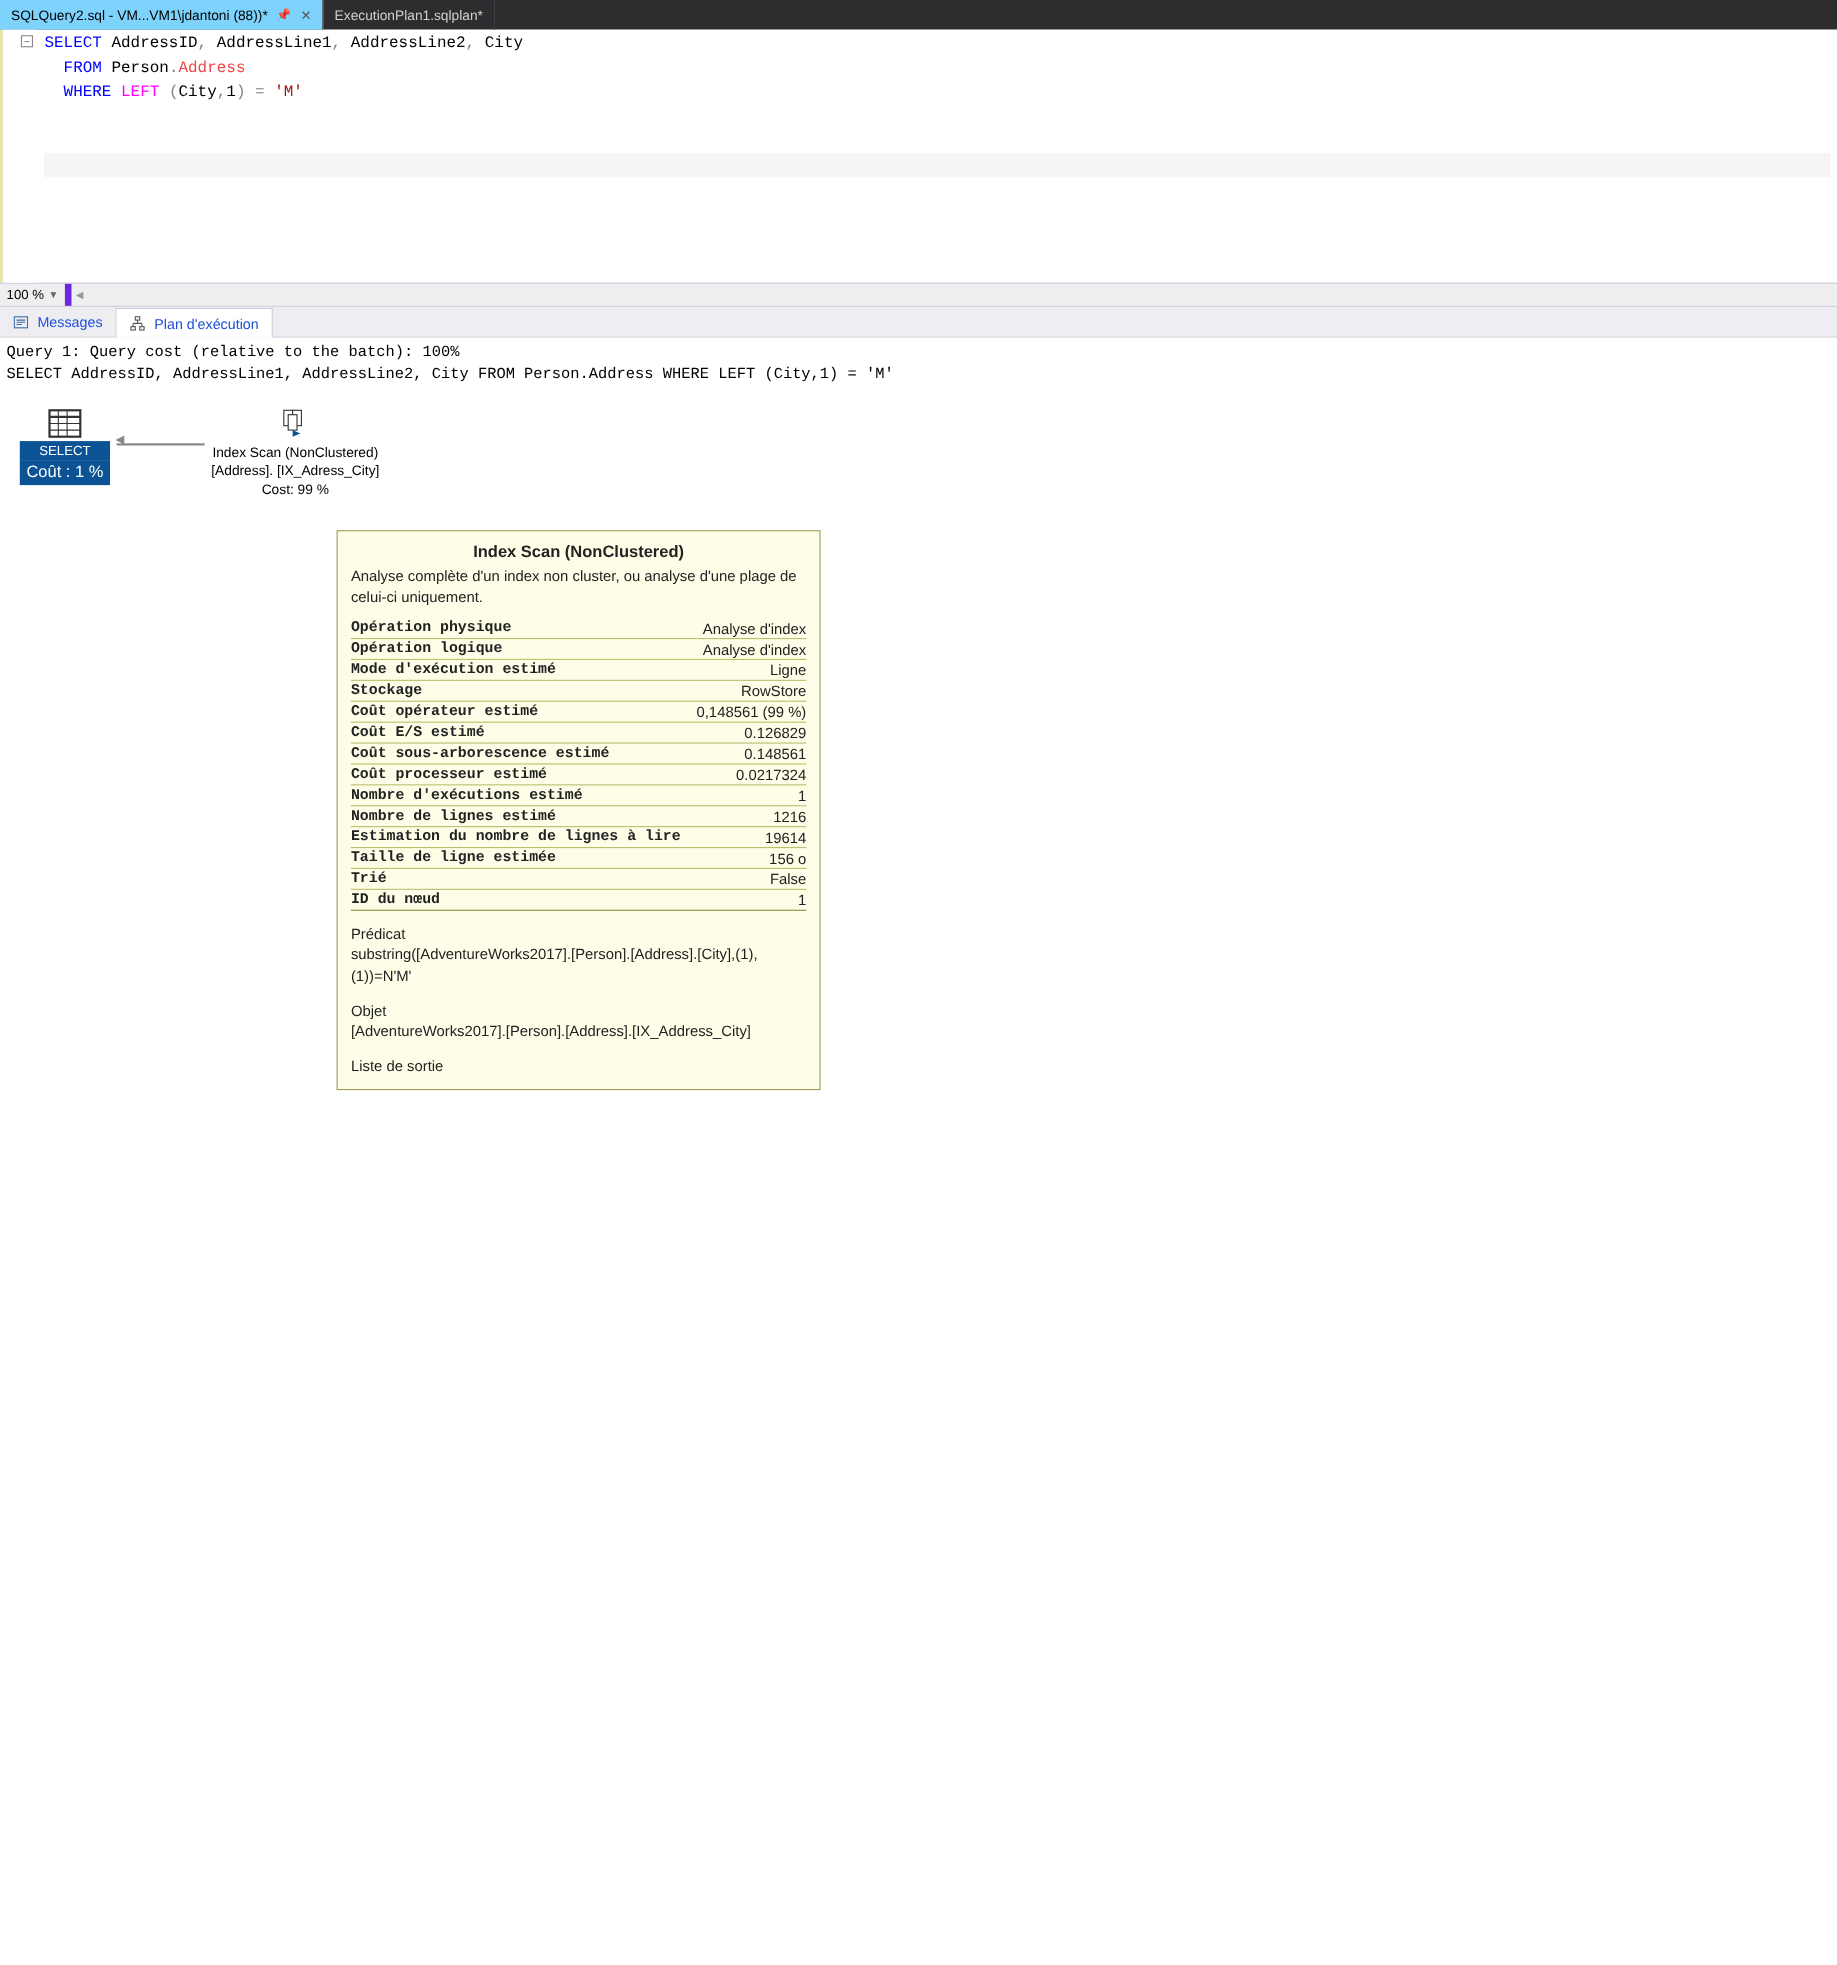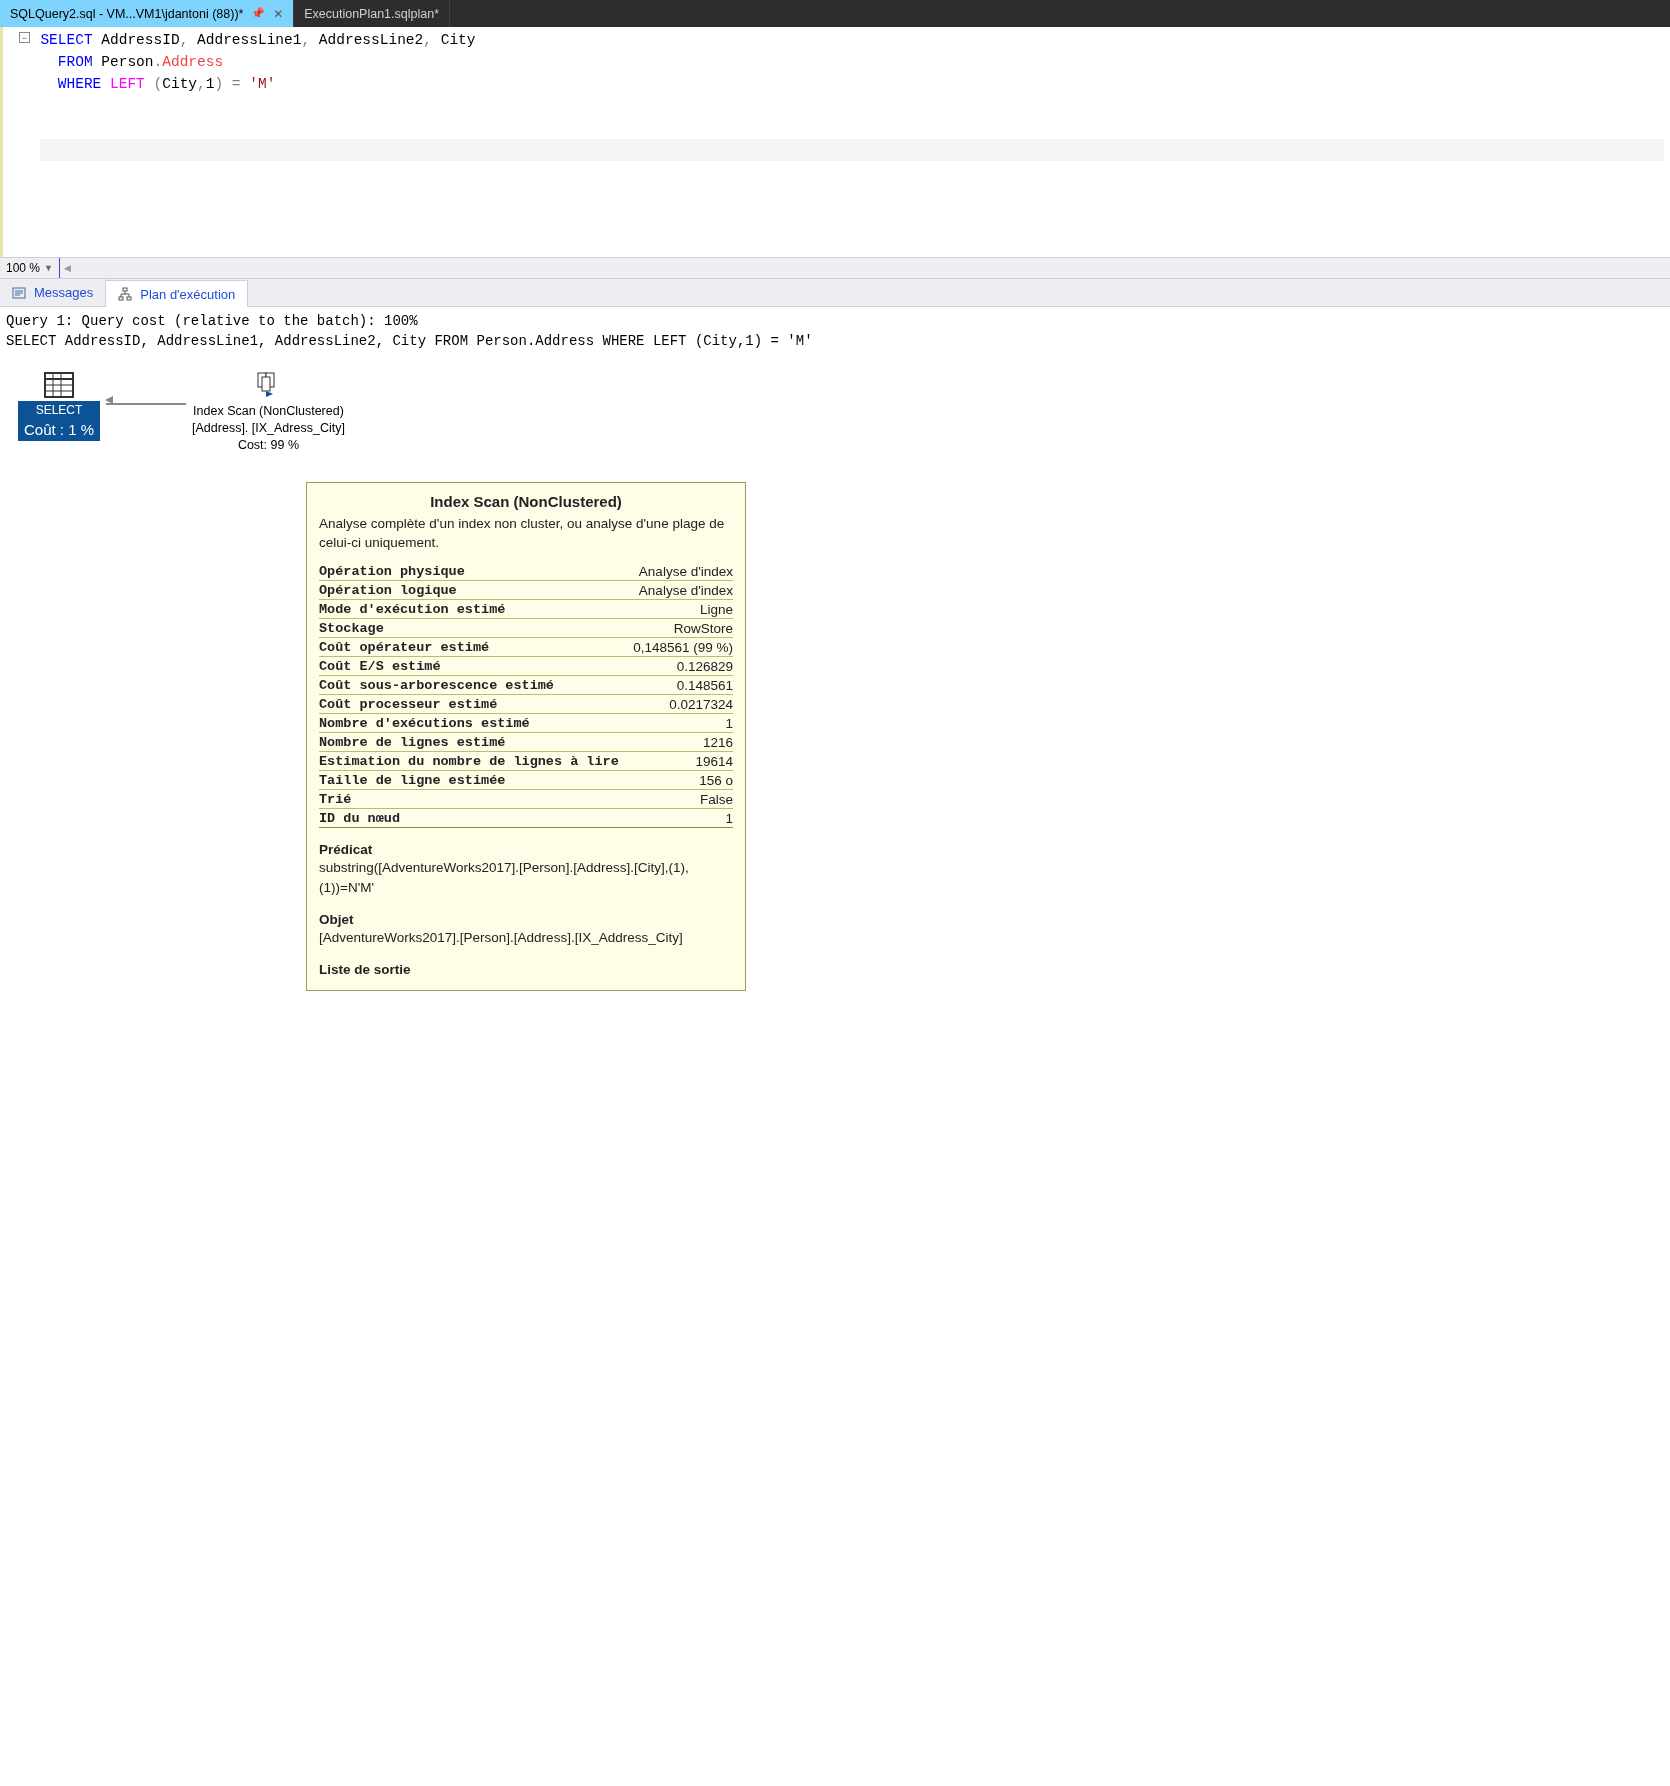--- a/index.html
+++ b/index.html
@@ -19,21 +19,21 @@
   .editor { font-family: Consolas, "Courier New", monospace; font-size: 14.5px; line-height: 22px; padding: 2px 6px; min-height: 230px; width: 100%; white-space: pre; }
   .kw { color: #0000ff; }
   .fn { color: #ff00ff; }
   .id { color: #ef4444; }
   .str { color: #a31515; }
   .op { color: #808080; }
   .cursor-line { background: #f5f5f5; display: inline-block; width: 100%; }
 
   
   .zoombar { display: flex; align-items: center; border-top: 1px solid #cccedb; border-bottom: 1px solid #cccedb; height: 22px; background: #efeff2; }
-  .zoom-select { display: flex; align-items: center; padding: 0 6px; height: 100%; gap: 4px; font-size: 12px; border-right: 1px solid #6d28d9; }
+  .zoom-select { display: flex; align-items: center; padding: 0 6px; height: 100%; gap: 4px; font-size: 12px; border-right: 6px solid #6d28d9; }
   .chev { font-size: 9px; color: #666; }
   .scroll-track { flex: 1; display: flex; align-items: center; padding-left: 4px; }
   .scroll-arrow { width: 10px; height: 10px; color: #999; font-size: 9px; }
 
   
   .results-tabs { display: flex; background: #eeeef2; border-bottom: 1px solid #cccedb; height: 28px; }
   .rtab { display: flex; align-items: center; gap: 8px; padding: 0 12px; font-size: 13px; color: #1d4ed8; border-right: 1px solid #cccedb; }
   .rtab.active { background: #fff; border-top: 1px solid #cccedb; position: relative; top: 1px; }
   .rtab-icon svg { display: block; }
 
@@ -55,21 +55,21 @@
 
   
   .tooltip { margin: 28px 0 0 300px; width: 440px; background: #fdfde8; border: 1px solid #9d9d57; padding: 10px 12px 12px; font-family: "Segoe UI", sans-serif; font-size: 13.5px; color: #222; }
   .tt-title { text-align: center; font-weight: 700; font-size: 15px; margin-bottom: 4px; }
   .tt-desc { margin-bottom: 10px; line-height: 19px; }
   .tt-row { display: flex; justify-content: space-between; border-bottom: 1px solid #bdbd6e; padding: 2px 0 1px; }
   .tt-row.last { border-bottom: 1.5px solid #8d8d3e; }
   .tt-k { font-weight: 700; font-family: Liberation Mono, monospace; }
   .tt-v { }
   .tt-section { margin-top: 14px; }
-  .tt-sh { font-weight: 700; margin-bottom: 1px; }
+  .tt-sh { font-weight: 400; margin-bottom: 1px; }
   .tt-st { line-height: 20px; word-wrap: break-word; }
 </style>
 </head>
 <body>
 
 <div class="tabbar">
   <div class="tab active">
     <span>SQLQuery2.sql - VM...VM1\jdantoni (88))*</span>
     <span class="pin-icon">📌</span>
     <span class="close-icon">✕</span>

